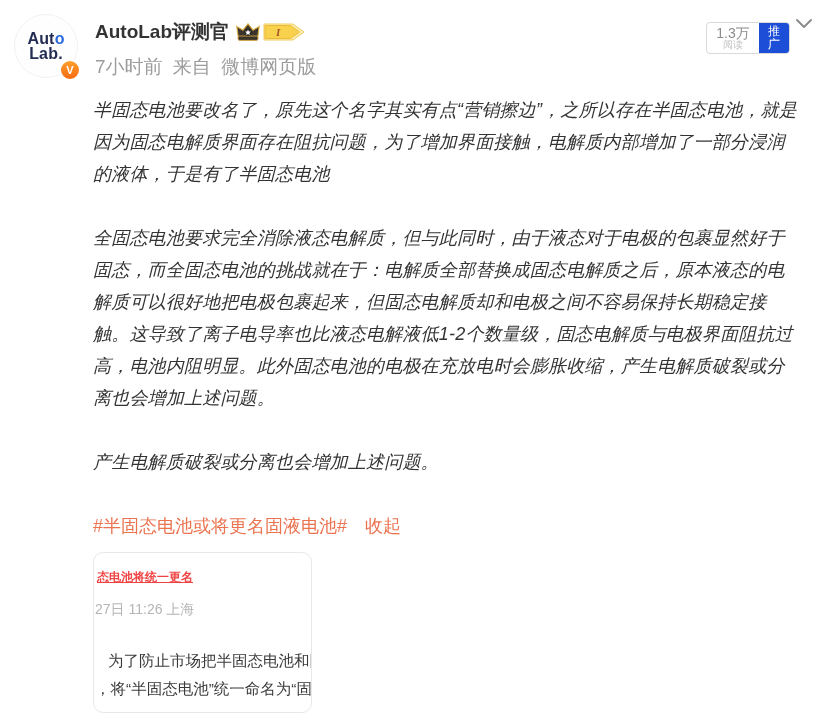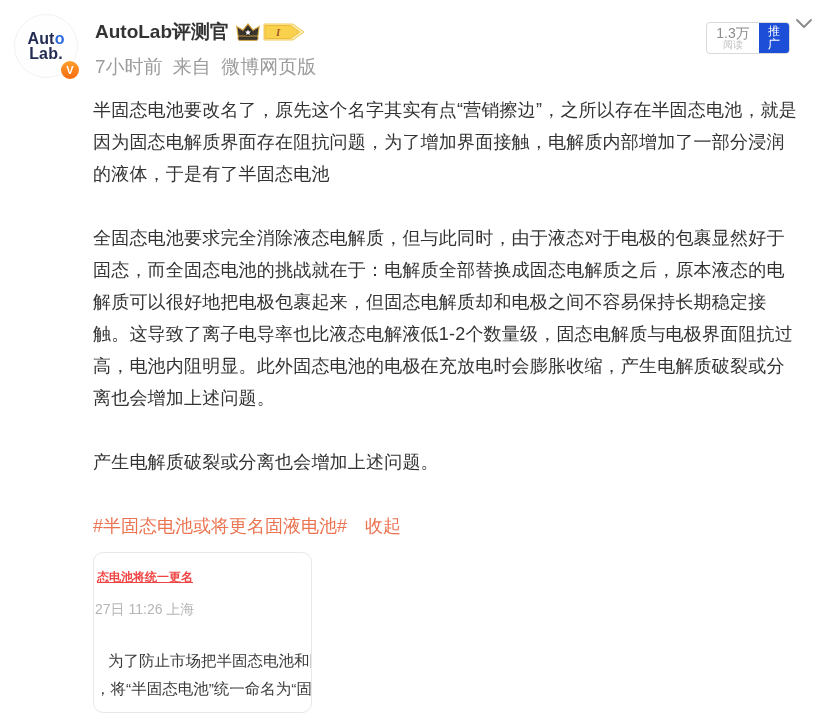--- a/index.html
+++ b/index.html
@@ -81,20 +81,21 @@
   }
 
   
   .content {
     position: absolute; left: 93px; top: 94px; width: 704px;
   }
   .para {
     margin: 0 0 32px 0;
     font-size: 18px; line-height: 32px; color: #333;
     letter-spacing: 0.2px;
+    font-style: italic;
   }
   .hashtag-line {
     margin: 0; font-size: 18px; line-height: 32px;
   }
   .hashtag-line a {
     color: #eb7350; text-decoration: none; cursor: pointer;
   }
   .hashtag-line .collapse { margin-left: 18px; }
 
   

